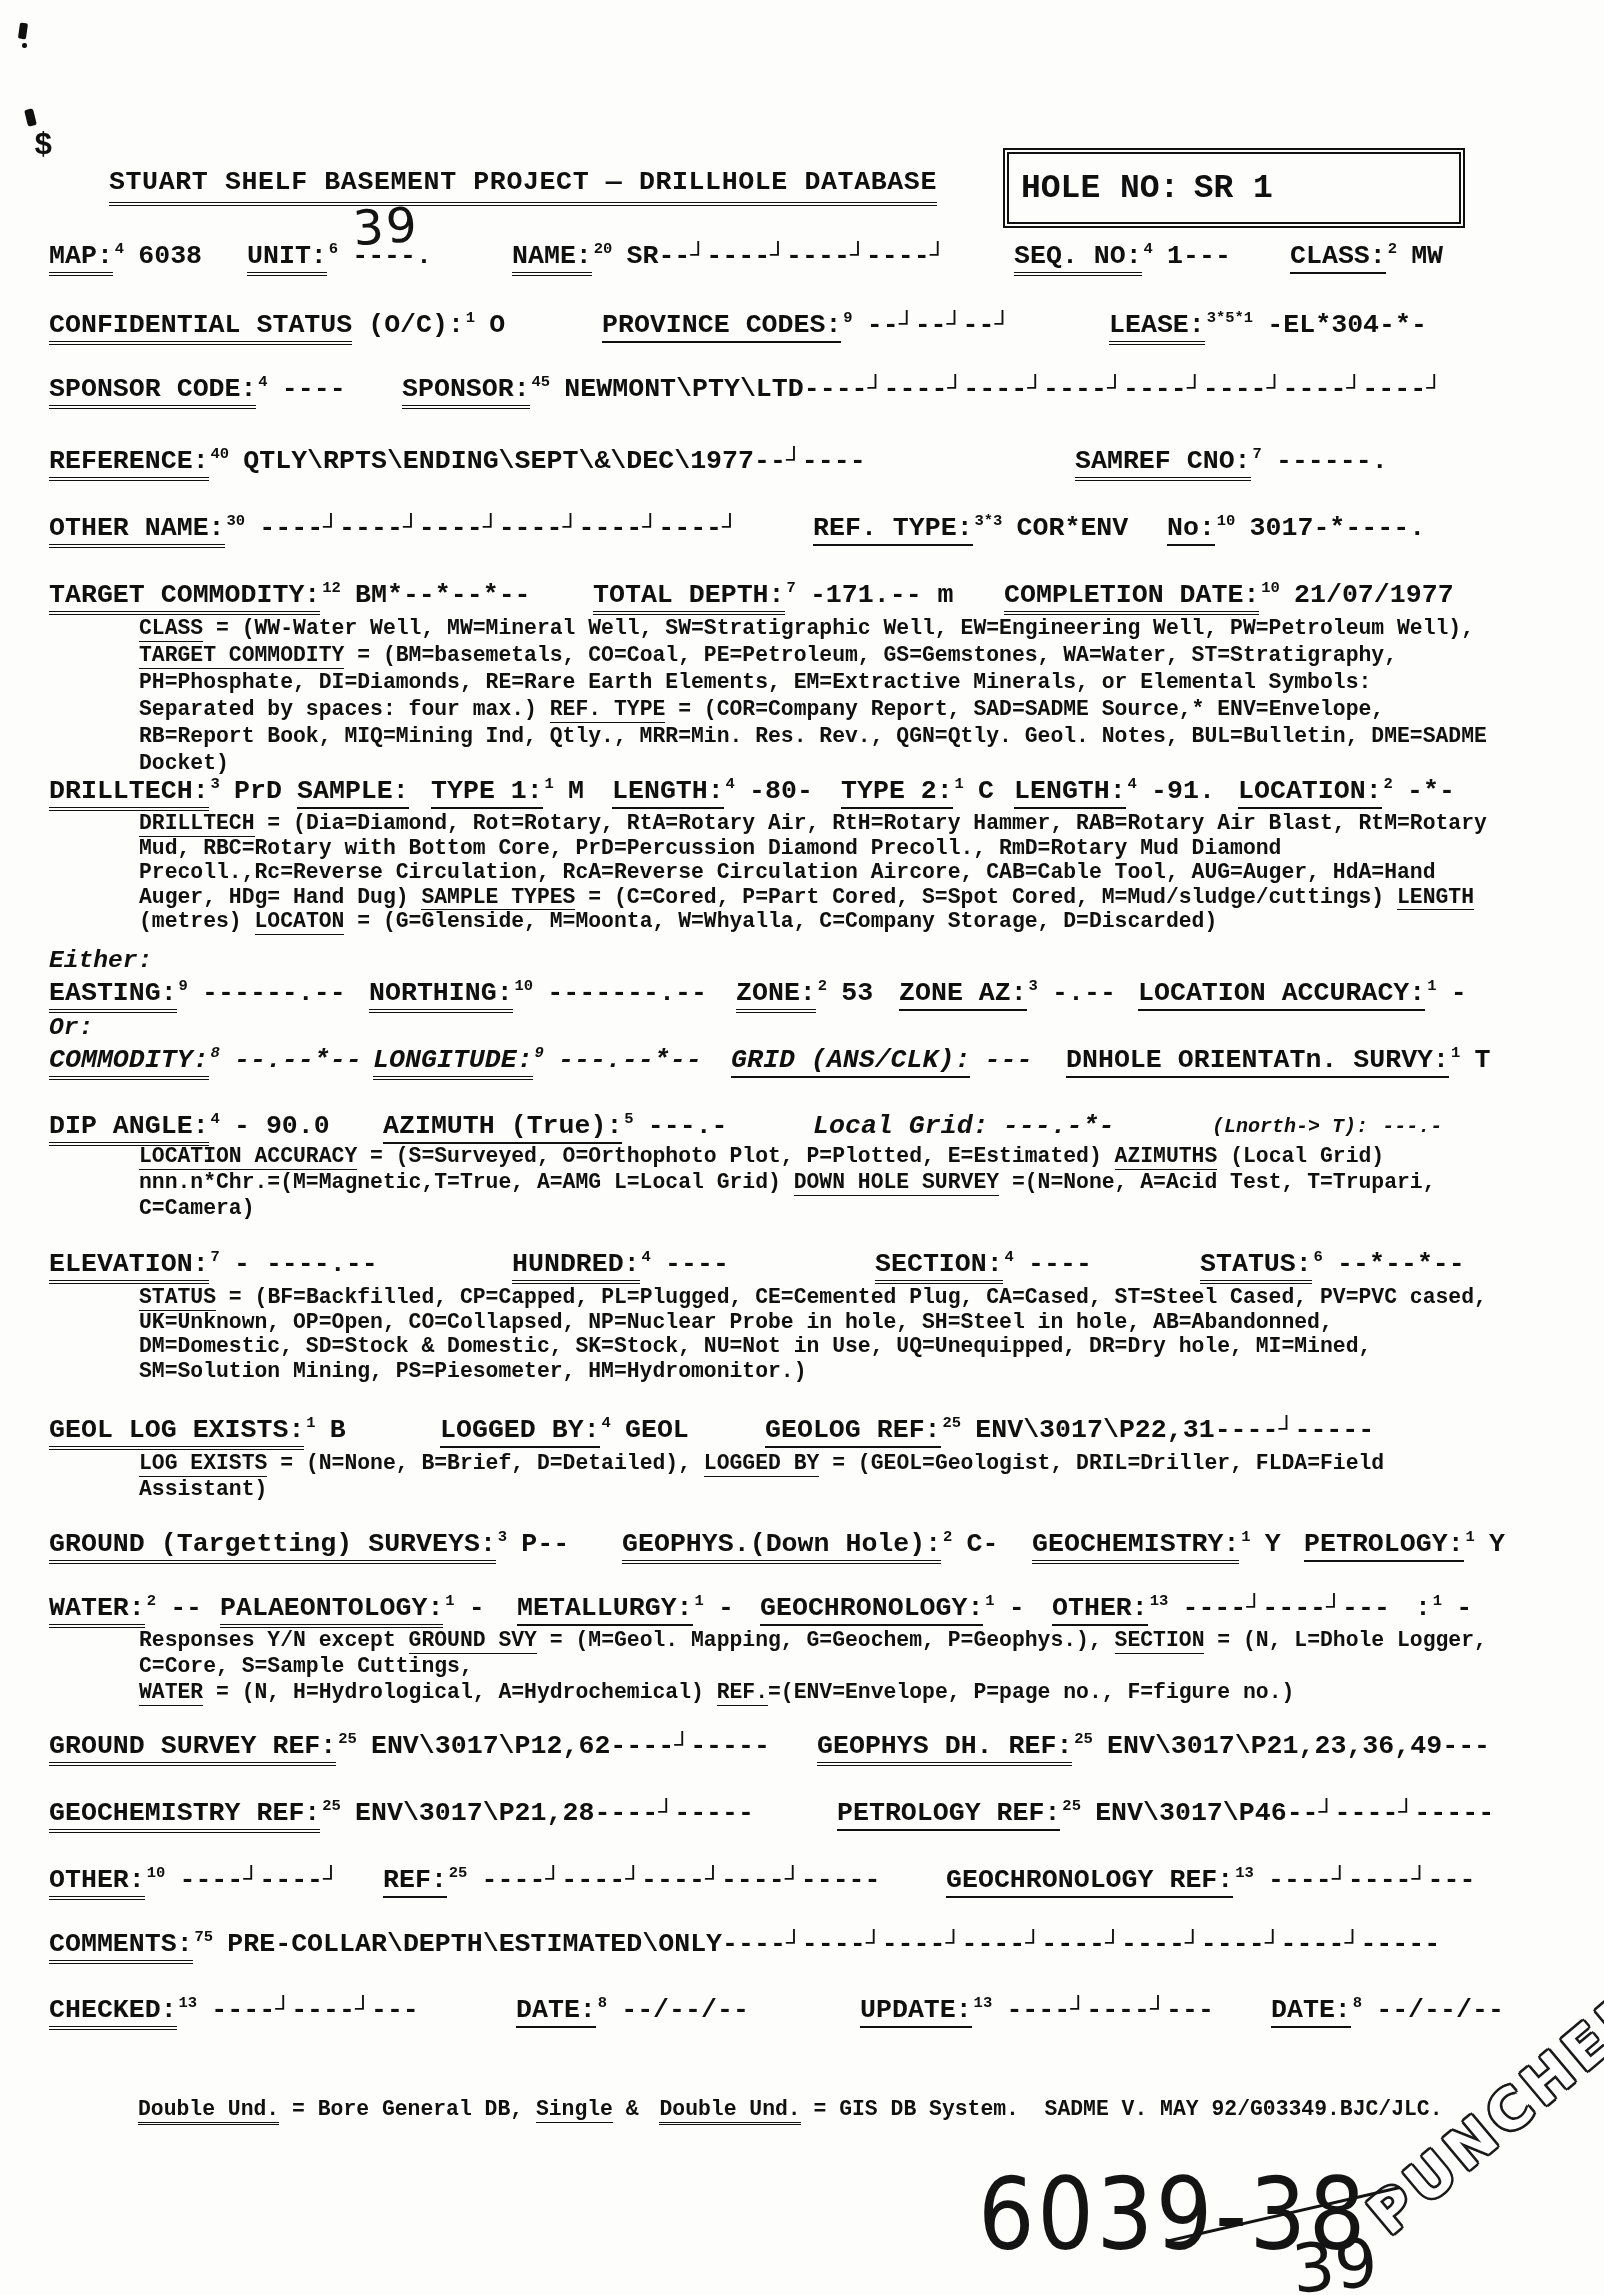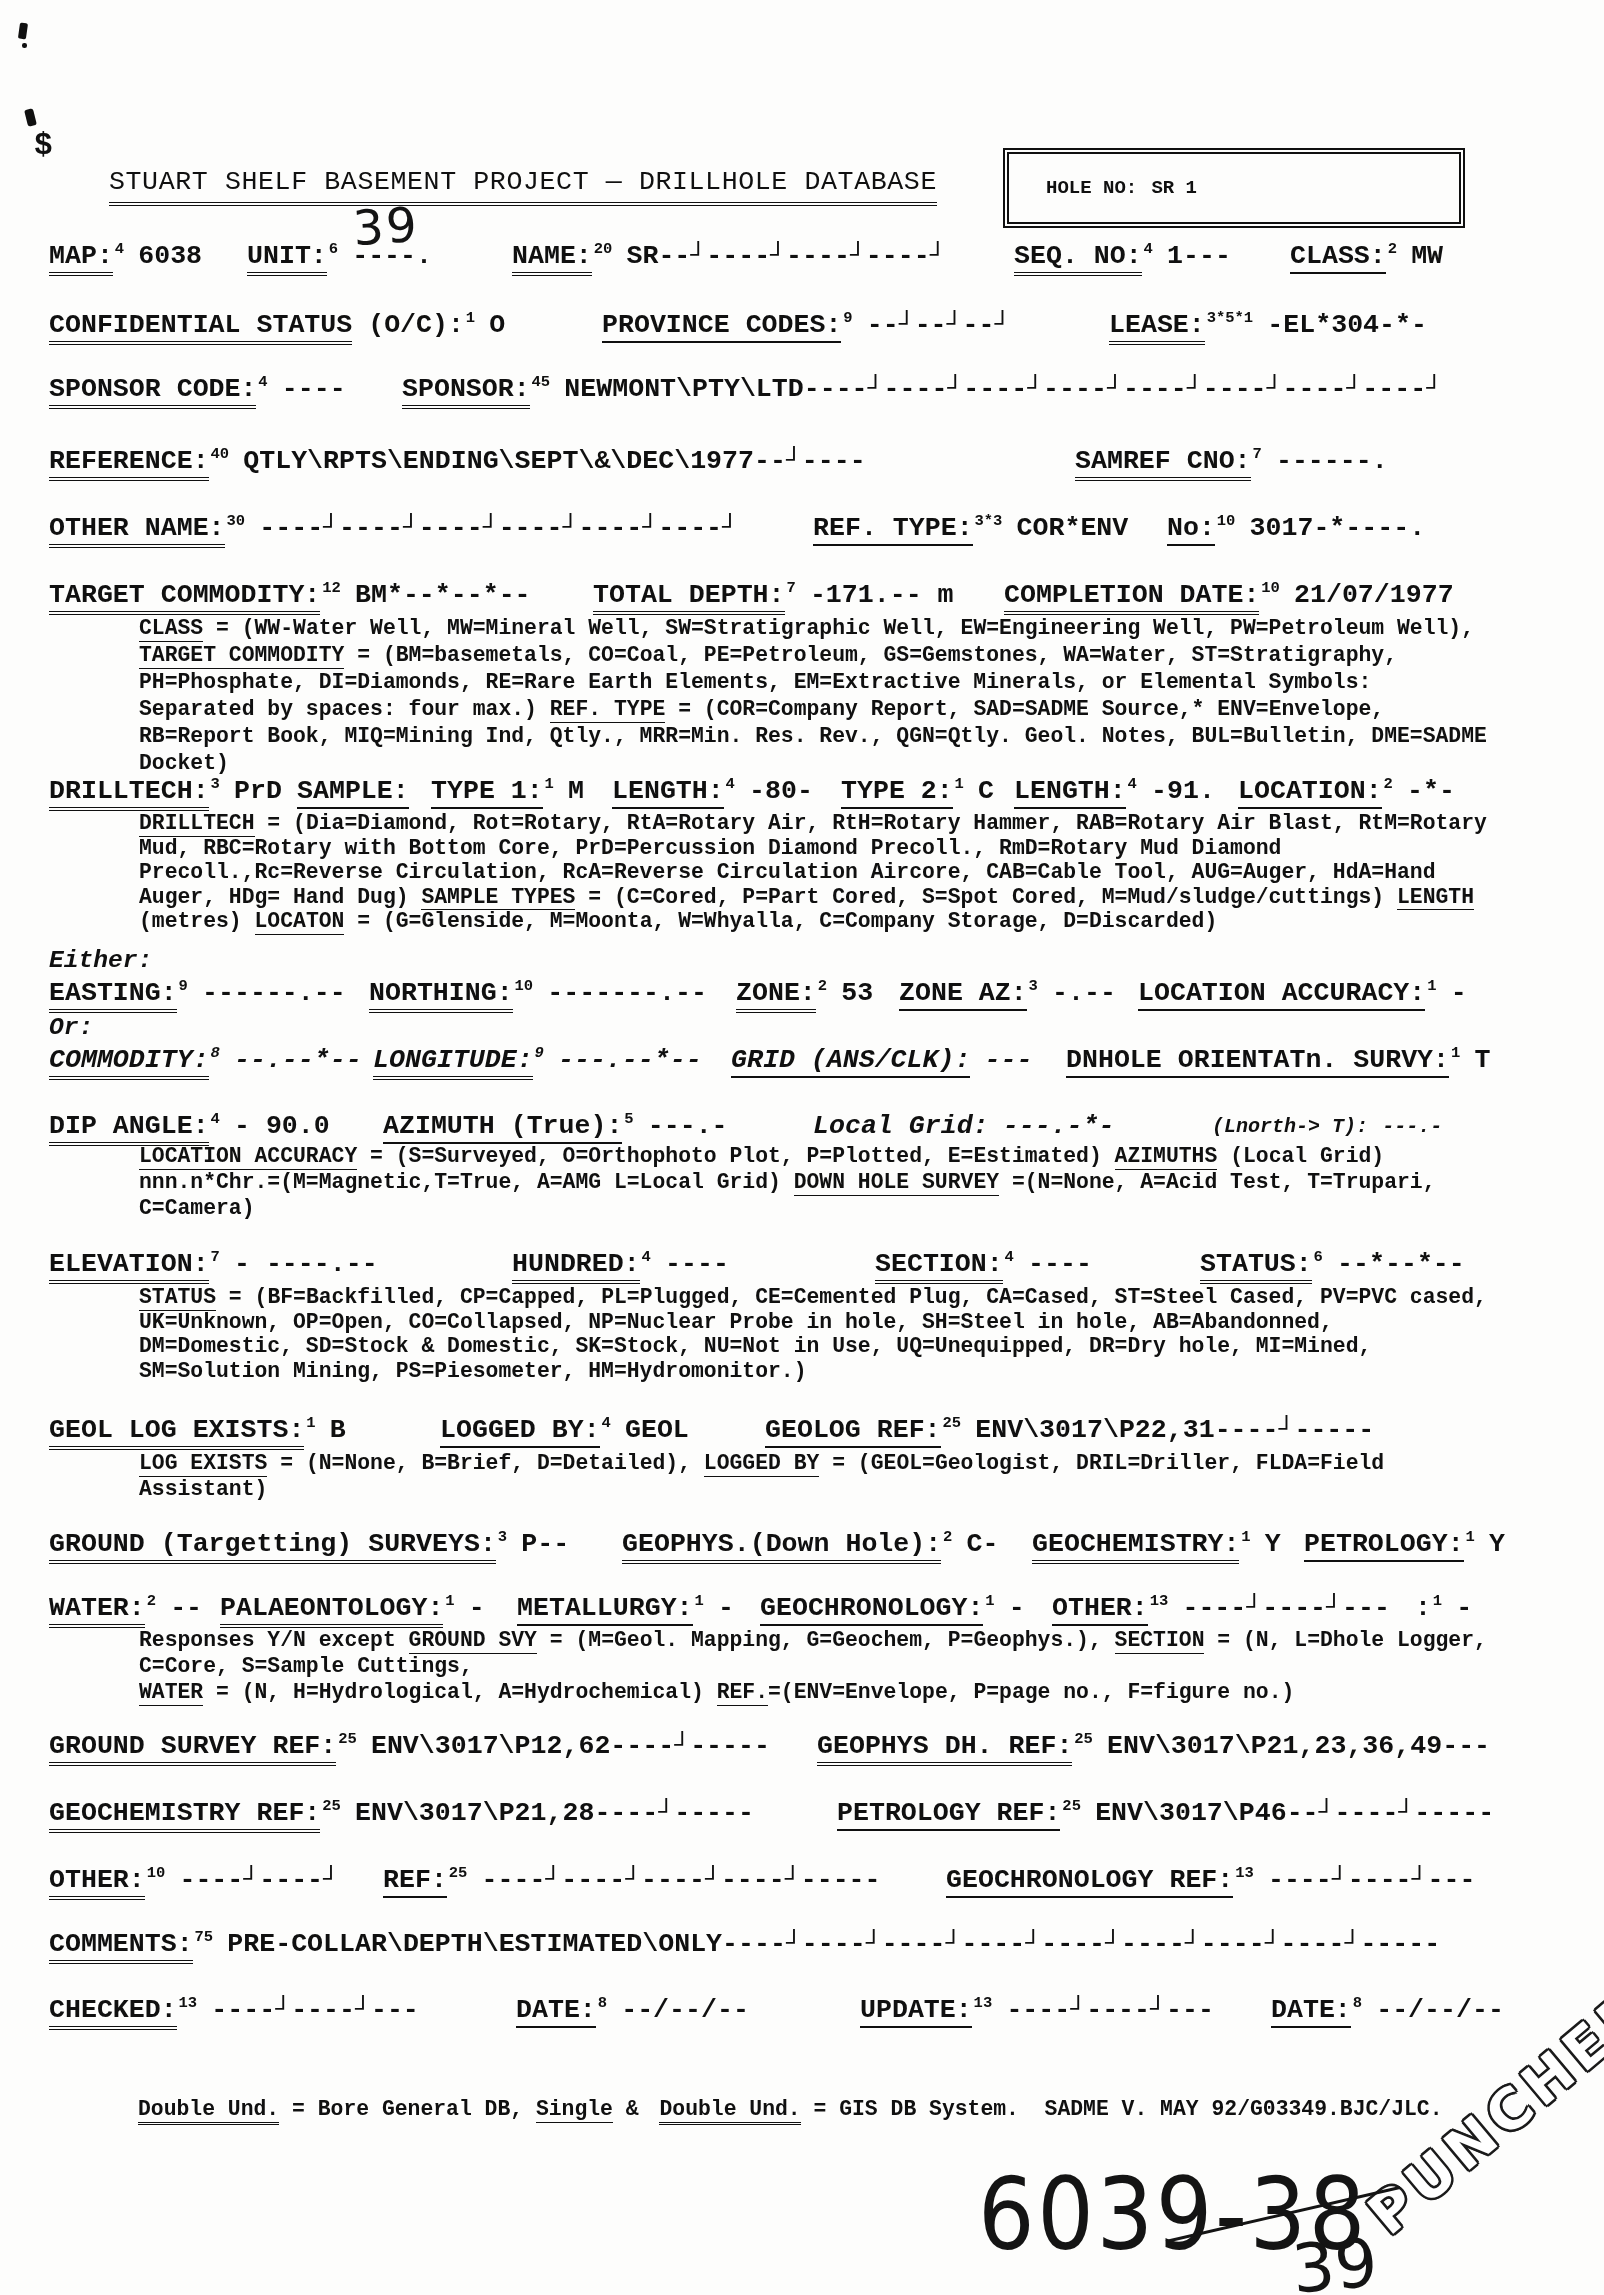--- a/index.html
+++ b/index.html
@@ -10,24 +10,24 @@
   .l{padding-bottom:1.3px;}
   .u2{border-bottom:4.5px double #101010;}
   .u1{border-bottom:2.6px solid #101010;}
   .it{font-style:italic;}
   .sm{font-size:20px;}
   sup{font-size:15.5px;font-weight:700;line-height:0;position:relative;top:-10.4px;margin-left:1.9px;vertical-align:baseline;}
   .v{margin-left:14.2px;}
   .note{position:absolute;left:139px;width:1350px;font-size:21.4px;font-weight:700;line-height:26px;}
   .nu{border-bottom:1.9px solid #101010;padding-bottom:0.6px;text-align:center;}
   .nu2{border-bottom:3.9px double #101010;padding-bottom:0.6px;margin-left:8px;}
-  .title{position:absolute;left:109px;top:167px;font-size:26.6px;font-weight:400;letter-spacing:0.6px;
+  .title{position:absolute;left:109px;top:167px;font-size:26.6px;font-weight:700;letter-spacing:0.6px;
          border-bottom:4.5px double #101010;padding-bottom:5.2px;white-space:pre;}
   .holebox{position:absolute;left:1003px;top:148px;width:462px;height:80px;border:6.5px double #101010;
-           box-sizing:border-box;display:flex;align-items:center;padding-left:37px;font-size:19px;font-weight:700;white-space:pre;}
+           box-sizing:border-box;display:flex;align-items:center;padding-left:12px;font-size:33px;font-weight:700;white-space:pre;}
   .dollar{position:absolute;left:34px;top:128px;font-size:31px;font-weight:700;}
   .ink1{position:absolute;left:19.4px;top:23px;width:8.4px;height:15.5px;background:#101010;transform:rotate(8deg);border-radius:1.9px;}
   .ink1b{position:absolute;left:22px;top:43px;width:4.5px;height:4.5px;background:#101010;border-radius:50%;}
   .ink2{position:absolute;left:26px;top:109px;width:9px;height:17px;background:#101010;transform:rotate(-14deg);border-radius:2.6px;}
   .hand{font-family:"DejaVu Sans","Liberation Sans",sans-serif;font-weight:400;color:#141414;}
   .hw-unit{position:absolute;left:353px;top:198px;font-size:48px;transform:rotate(-4deg);letter-spacing:2.6px;}
   .hw-num{position:absolute;left:978px;top:2162px;font-size:89px;transform:scaleY(1.12);letter-spacing:2.6px;}
   .hw-renum{position:absolute;left:1292px;top:2227px;font-size:67px;transform:rotate(-5deg);}
   .strike{position:absolute;left:1166px;top:2240px;width:240px;border-top:3.9px solid #141414;transform:rotate(-13deg);transform-origin:0 50%;}
   .stamp{position:absolute;left:1359px;top:2201px;transform:rotate(-40deg);transform-origin:0 0;

